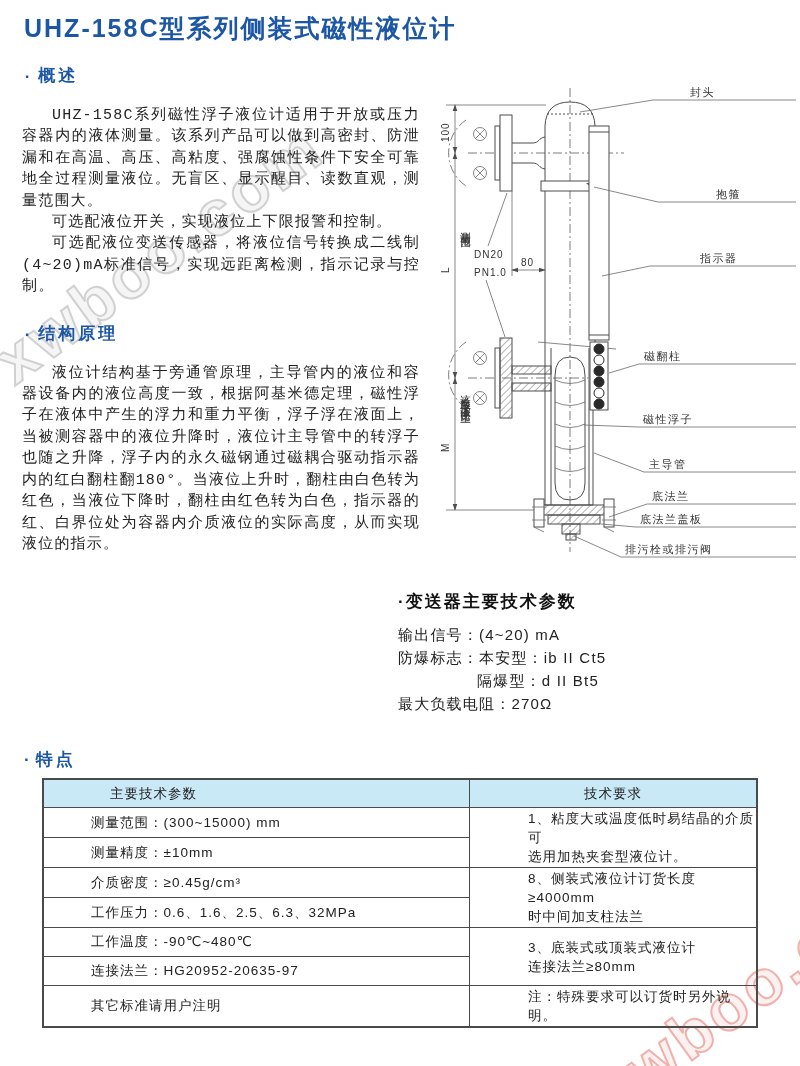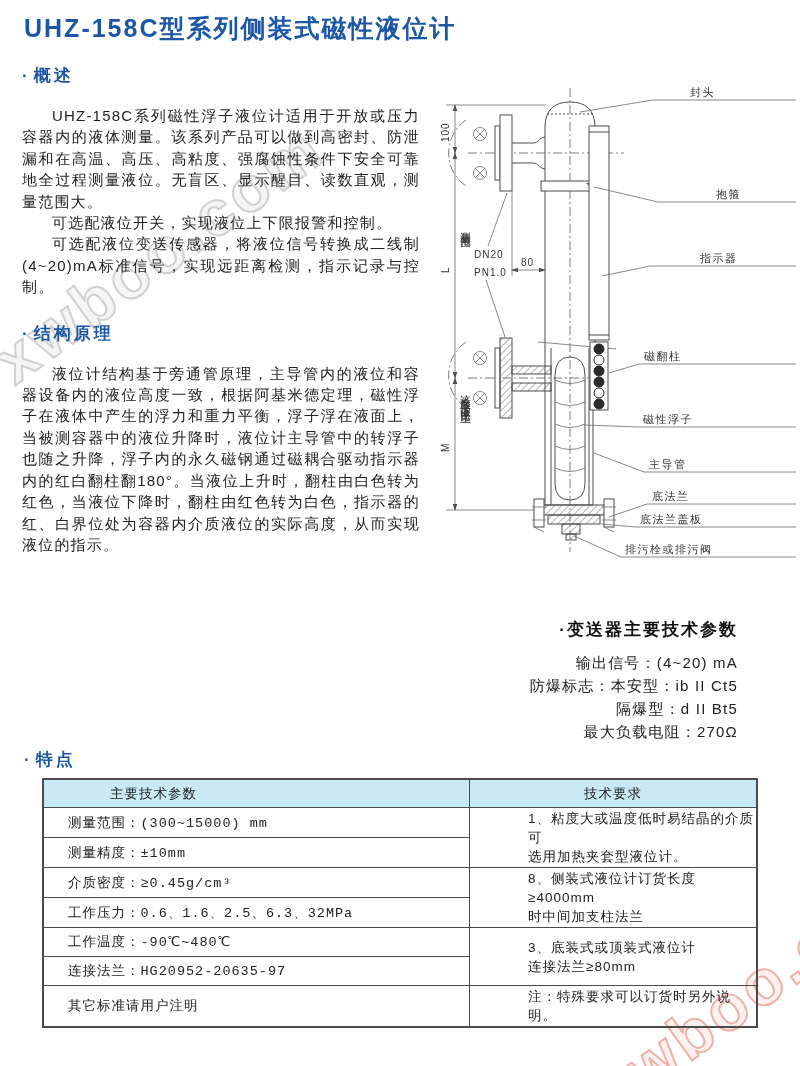--- a/index.html
+++ b/index.html
@@ -15,48 +15,48 @@
     left:24px;top:12px;width:560px;
     font-size:25px;font-weight:bold;color:#1c57a5;letter-spacing:2px;
   }
   
   .sec-head{
     font-size:17px;font-weight:bold;color:#1c57a5;letter-spacing:3px;
     margin:0 0 18px 0;
   }
   .sec-head .dot{margin-right:6px;letter-spacing:0;}
   
-  .left-col{left:22px;top:64px;width:398px;}
+  .left-col{left:22px;top:64px;width:398px;font-family:Liberation Mono, monospace;}
   .left-col p{
     margin:0;font-size:15px;line-height:21.4px;letter-spacing:1.2px;
     text-align:justify;text-indent:2em;word-break:break-all;color:#222;
   }
   .gap-sec{margin-top:24px;}
   .gap-para{margin-top:2px;}
   
-  .trans-block{left:398px;top:618px;width:340px;text-align:right;}
+  .trans-block{left:398px;top:590px;width:340px;}
   .trans-head{
     font-size:17px;font-weight:bold;color:#111;letter-spacing:2px;margin:0 0 10px 0;
   }
   .trans-line{font-size:15px;line-height:23px;letter-spacing:1.2px;color:#222;}
   .trans-line.indent{padding-left:79px;}
   
   .feat-head{left:24px;top:748px;}
   .feat-table{
     left:42px;top:778px;width:716px;border-collapse:collapse;
     font-size:13.5px;color:#222;letter-spacing:1px;
   }
   .feat-table th,.feat-table td{border:1px solid #4a4a4a;}
   .feat-table{border:2px solid #4a4a4a;}
   .feat-table th{
     background:#c9e9f7;font-weight:normal;height:25px;font-size:13.5px;
   }
   .feat-table th.lefth{text-align:left;padding-left:66px;margin-top:23px;}
   .feat-table td{height:26px;}
-  .feat-table td.param{padding-left:24px;font-family:Liberation Mono, monospace;}
+  .feat-table td.param{padding-left:47px;}
   .feat-table td.req{padding-left:58px;line-height:19px;}
   
   .diagram{left:428px;top:80px;width:374px;height:516px;}
   .diagram svg{display:block;}
   .dg-line{stroke:#4d4d4d;stroke-width:1;fill:none;}
   .dg-thin{stroke:#6a6a6a;stroke-width:0.8;fill:none;}
   .dg-dash{stroke:#5a5a5a;stroke-width:0.8;fill:none;stroke-dasharray:9 3 2 3;}
   .dg-white{fill:#ffffff;stroke:#4d4d4d;stroke-width:1;}
   .dg-hatch{fill:url(#hatch);stroke:#4d4d4d;stroke-width:1;}
   svg text{fill:#333;font-family:"Liberation Sans","DejaVu Sans",sans-serif;}

